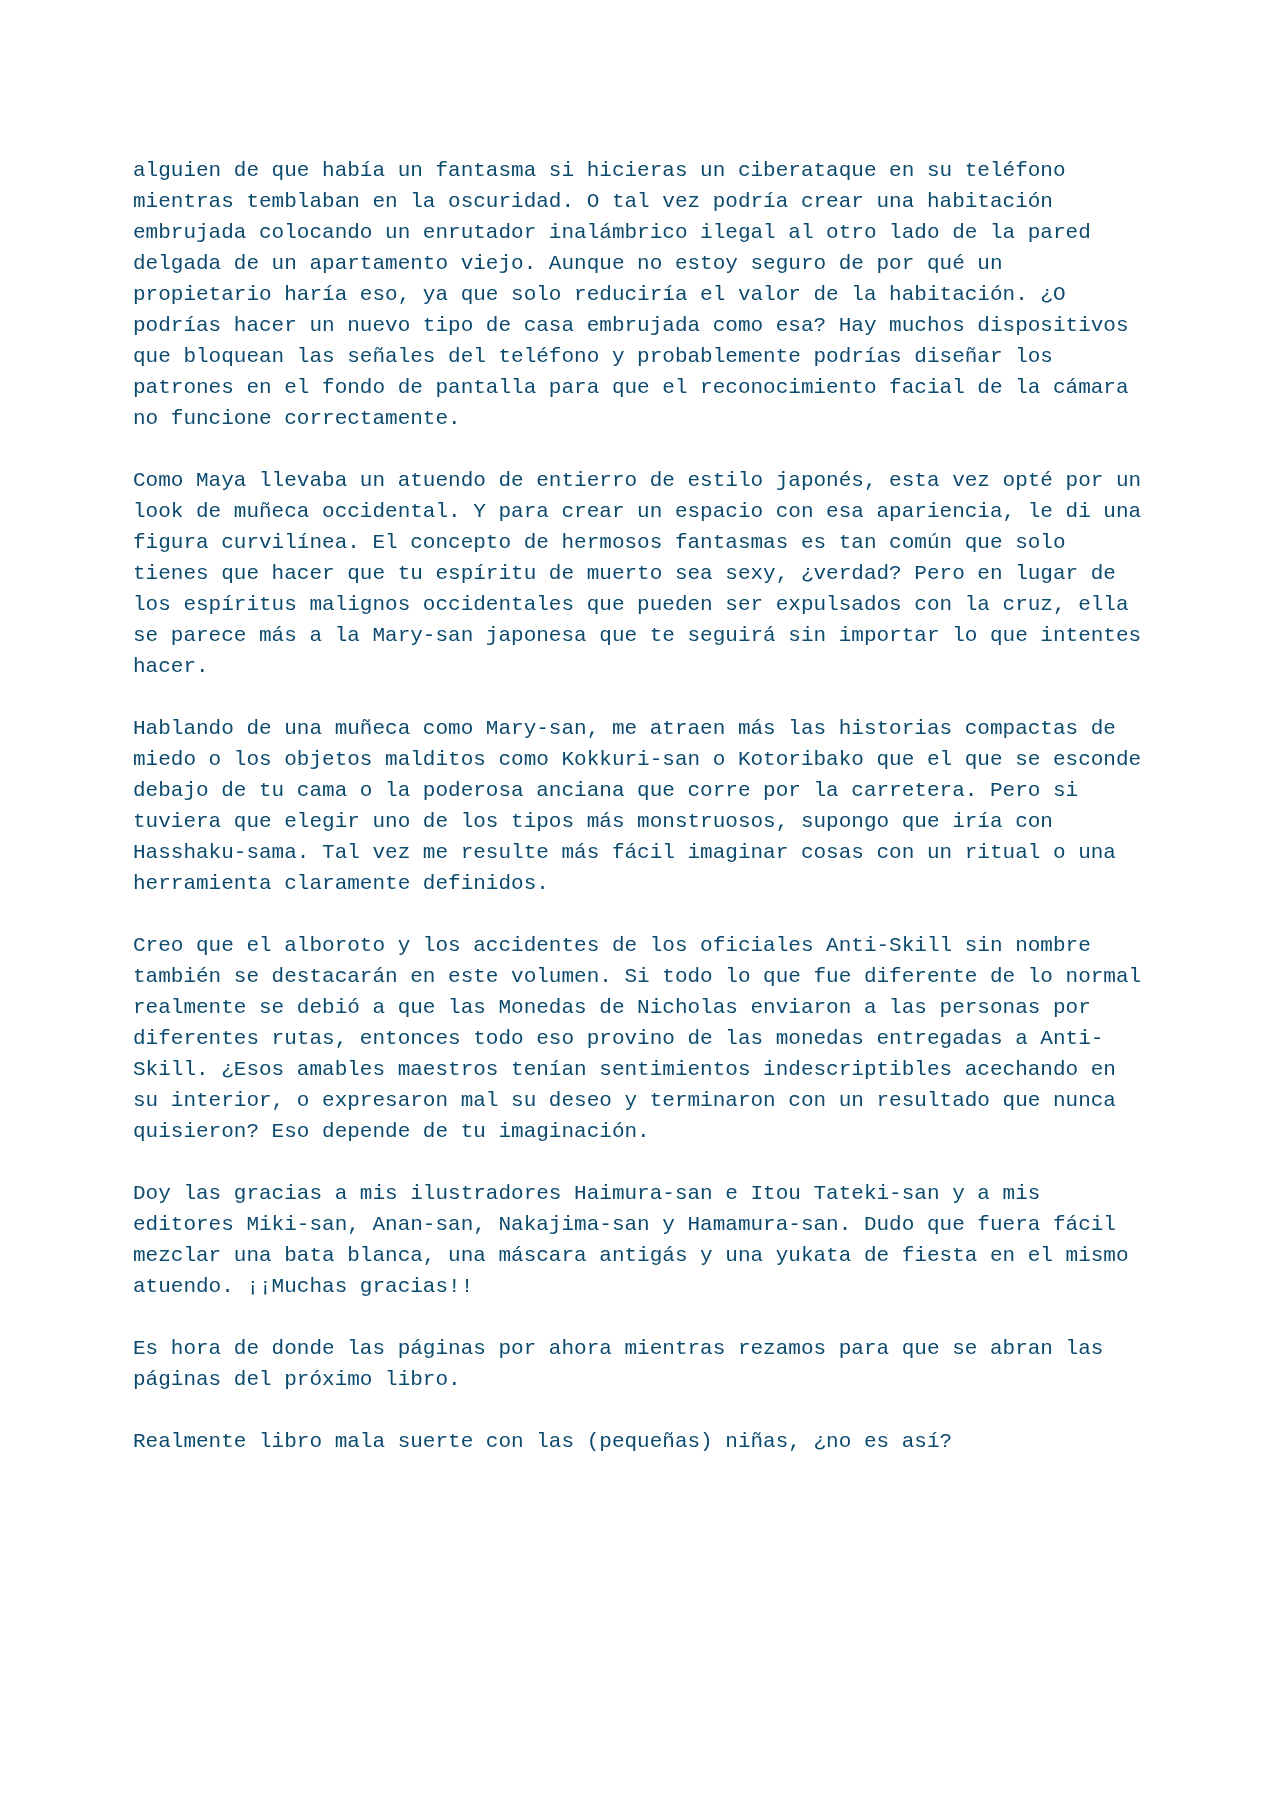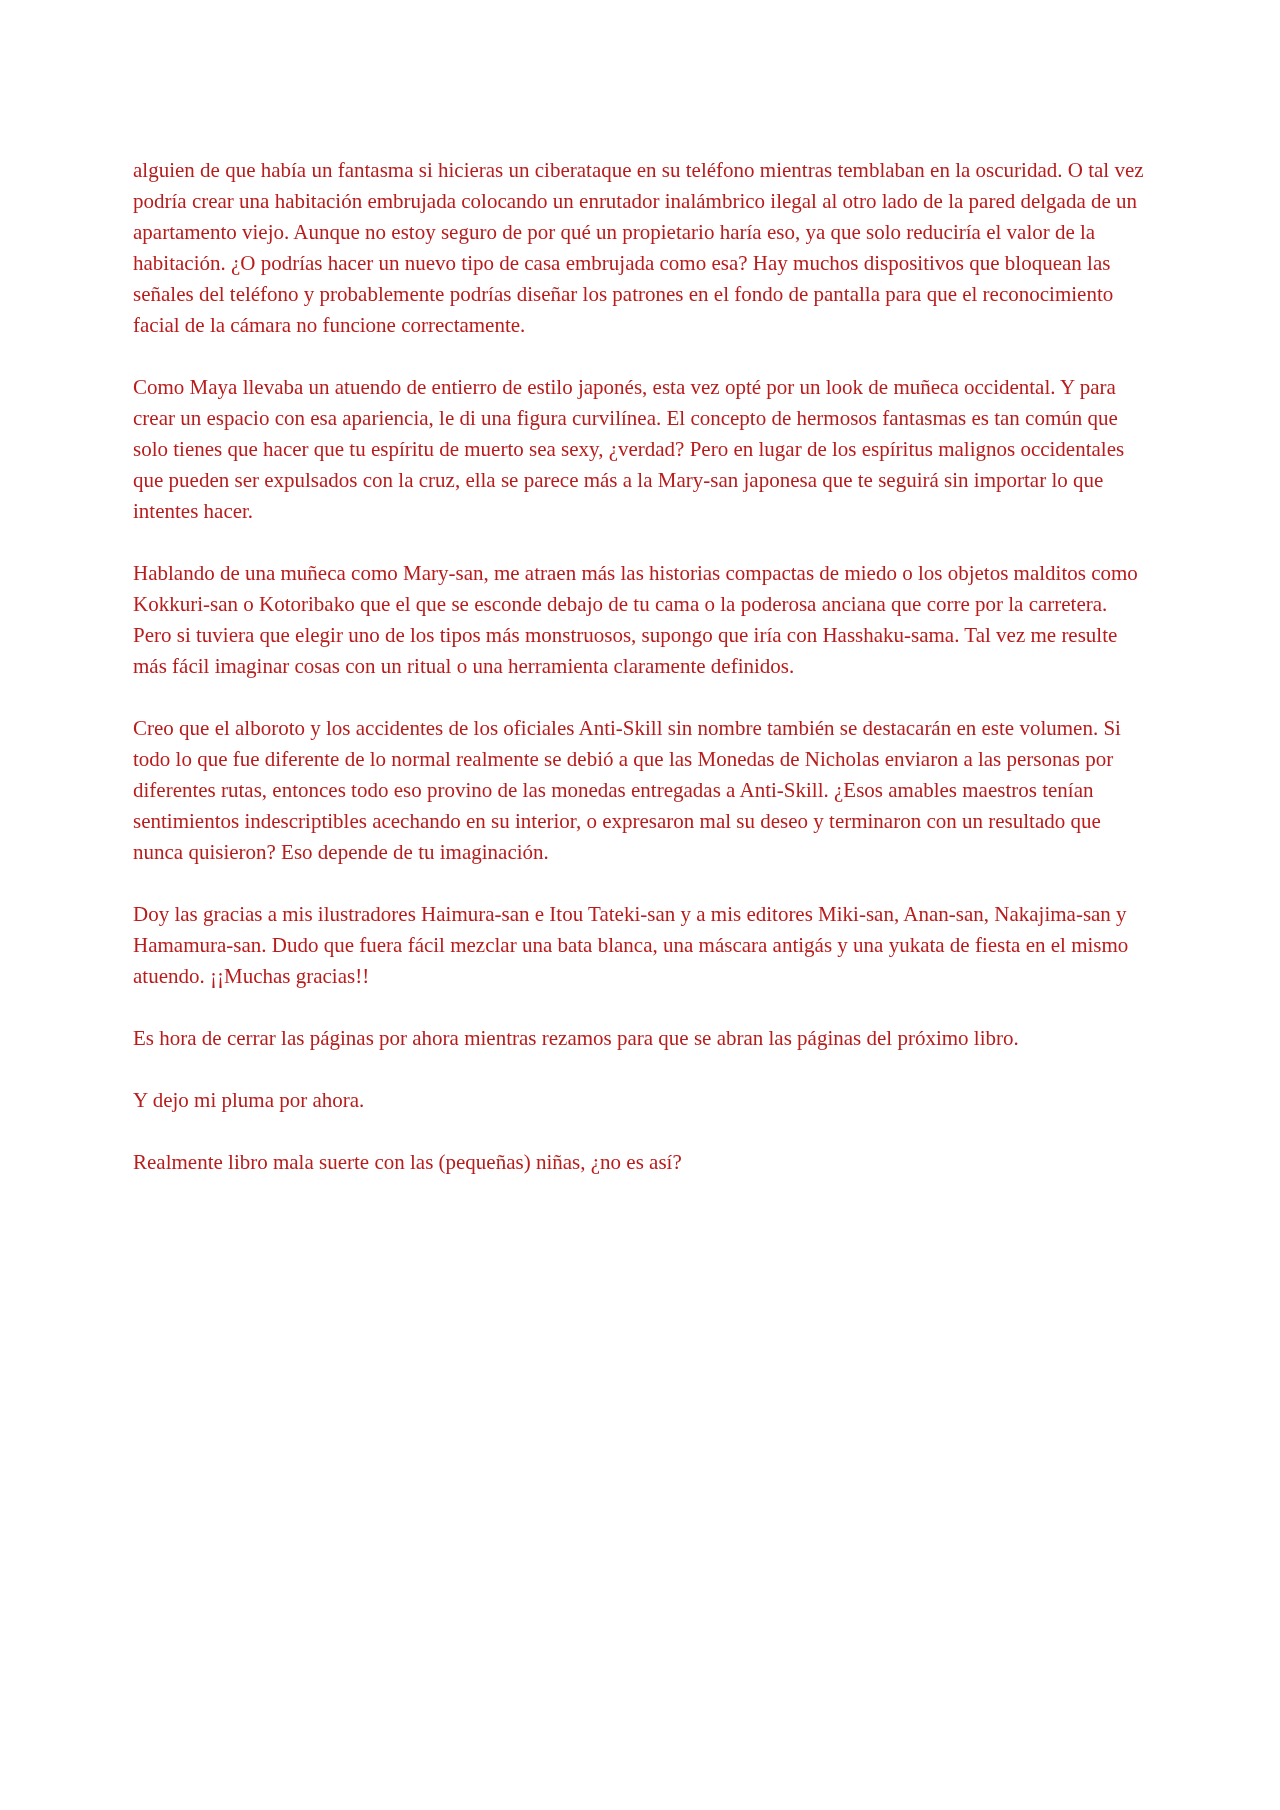--- a/index.html
+++ b/index.html
@@ -11,39 +11,38 @@
     width: 1280px;
     height: 1810px;
     position: relative;
     overflow: hidden;
   }
   .doc-page {
     position: absolute;
     top: 155px;
     left: 133px;
     width: 1015px;
-    font-family: Liberation Serif, serif;
+    font-family: Liberation Mono, monospace;
     font-size: 21px;
     line-height: 31px;
-    color: #b91c1c;
+    color: #0c4a6e;
     text-align: left;
   }
   .doc-page p {
     margin: 0 0 31px 0;
     padding: 0;
   }
   .doc-page p.gap-large {
     margin-top: 25px;
   }
 </style>
 </head>
 <body>
 
 <div class="doc-page">
   <p>alguien de que había un fantasma si hicieras un ciberataque en su teléfono mientras temblaban en la oscuridad. O tal vez podría crear una habitación embrujada colocando un enrutador inalámbrico ilegal al otro lado de la pared delgada de un apartamento viejo. Aunque no estoy seguro de por qué un propietario haría eso, ya que solo reduciría el valor de la habitación. ¿O podrías hacer un nuevo tipo de casa embrujada como esa? Hay muchos dispositivos que bloquean las señales del teléfono y probablemente podrías diseñar los patrones en el fondo de pantalla para que el reconocimiento facial de la cámara no funcione correctamente.</p>
   <p>Como Maya llevaba un atuendo de entierro de estilo japonés, esta vez opté por un look de muñeca occidental. Y para crear un espacio con esa apariencia, le di una figura curvilínea. El concepto de hermosos fantasmas es tan común que solo tienes que hacer que tu espíritu de muerto sea sexy, ¿verdad? Pero en lugar de los espíritus malignos occidentales que pueden ser expulsados con la cruz, ella se parece más a la Mary-san japonesa que te seguirá sin importar lo que intentes hacer.</p>
   <p>Hablando de una muñeca como Mary-san, me atraen más las historias compactas de miedo o los objetos malditos como Kokkuri-san o Kotoribako que el que se esconde debajo de tu cama o la poderosa anciana que corre por la carretera. Pero si tuviera que elegir uno de los tipos más monstruosos, supongo que iría con Hasshaku-sama. Tal vez me resulte más fácil imaginar cosas con un ritual o una herramienta claramente definidos.</p>
   <p>Creo que el alboroto y los accidentes de los oficiales Anti-Skill sin nombre también se destacarán en este volumen. Si todo lo que fue diferente de lo normal realmente se debió a que las Monedas de Nicholas enviaron a las personas por diferentes rutas, entonces todo eso provino de las monedas entregadas a Anti-Skill. ¿Esos amables maestros tenían sentimientos indescriptibles acechando en su interior, o expresaron mal su deseo y terminaron con un resultado que nunca quisieron? Eso depende de tu imaginación.</p>
   <p class="gap-large">Doy las gracias a mis ilustradores Haimura-san e Itou Tateki-san y a mis editores Miki-san, Anan-san, Nakajima-san y Hamamura-san. Dudo que fuera fácil mezclar una bata blanca, una máscara antigás y una yukata de fiesta en el mismo atuendo. ¡¡Muchas gracias!!</p>
-  <p class="gap-large">Es hora de cerrar las páginas por ahora mientras rezamos para que se abran las páginas del próximo libro.</p>
-  <p>Y dejo mi pluma por ahora.</p>
+  <p class="gap-large">Es hora de donde las páginas por ahora mientras rezamos para que se abran las páginas del próximo libro.</p>
   <p class="gap-large">Realmente libro mala suerte con las (pequeñas) niñas, ¿no es así?</p>
 </div>
 
 </body></html>

